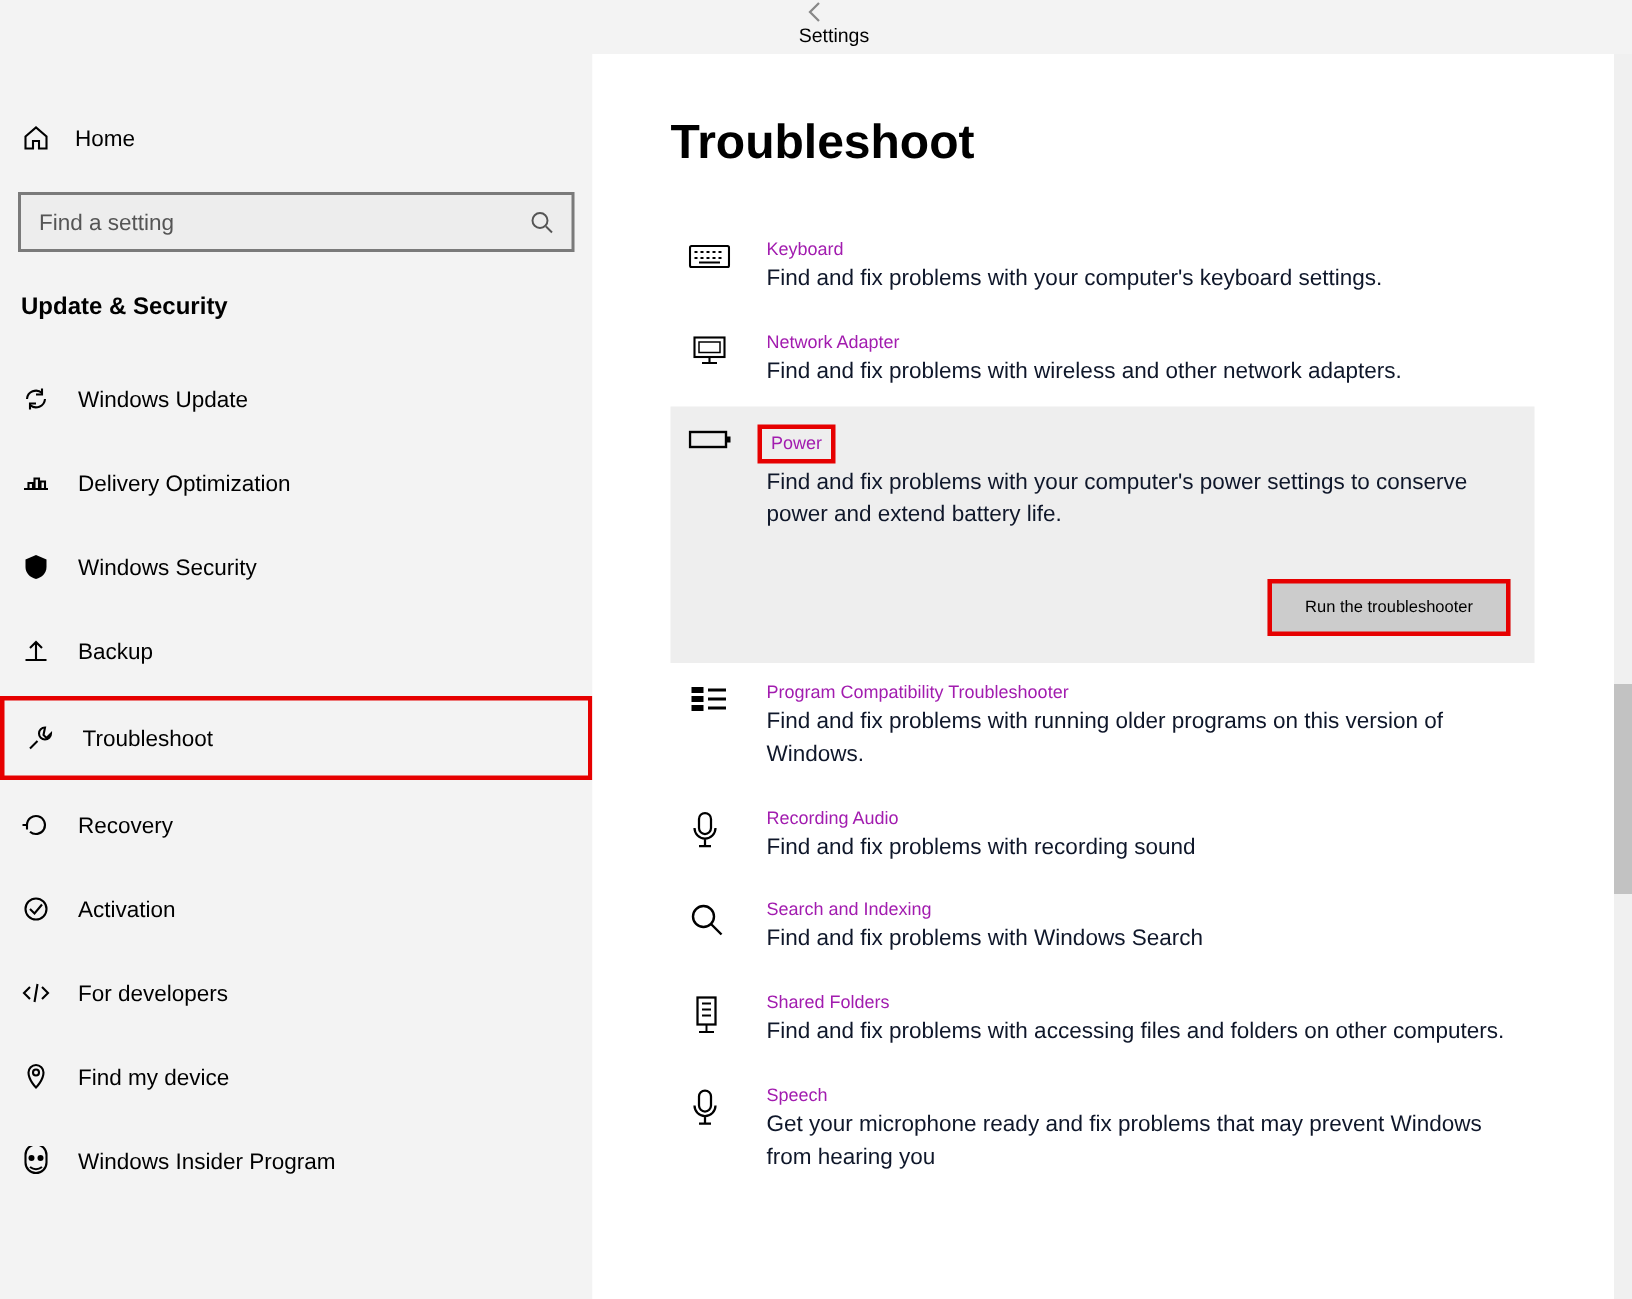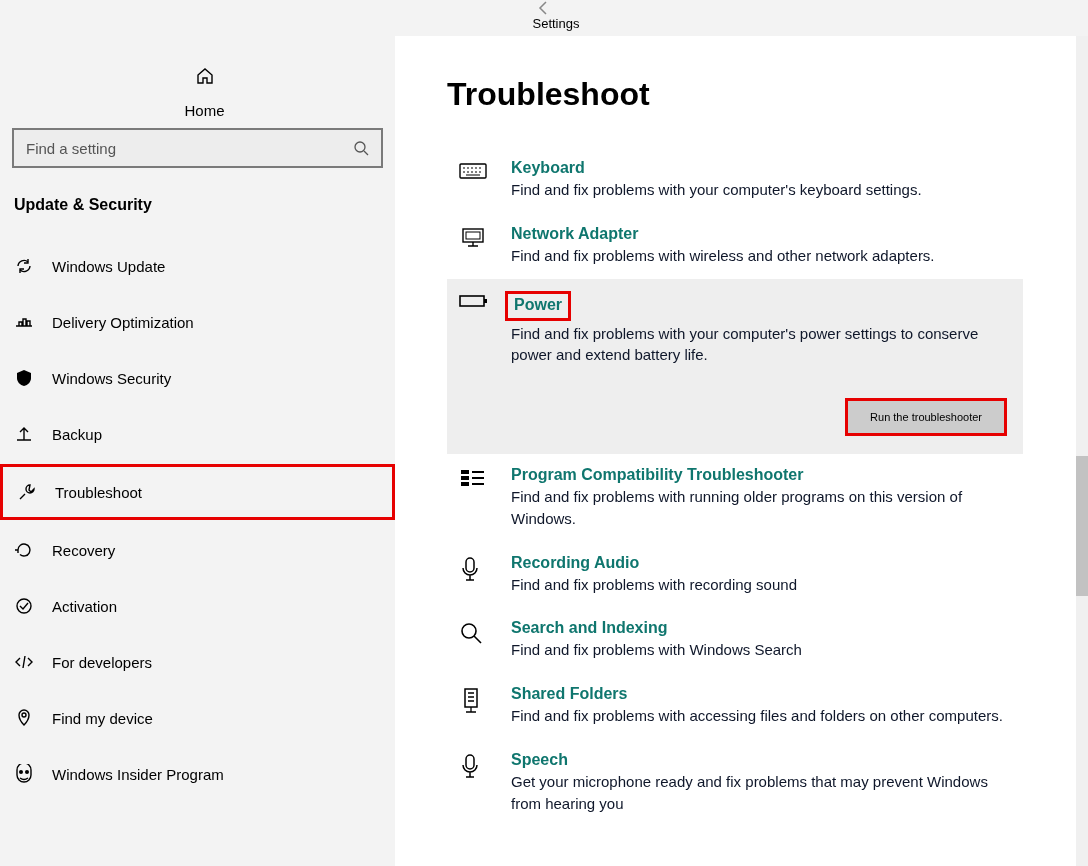--- a/index.html
+++ b/index.html
@@ -53,21 +53,20 @@
     padding-top: 30px;
     overflow-y: auto;
   }
   .home-row {
     display: flex;
     align-items: center;
     height: 52px;
     padding-left: 14px;
     gap: 16px;
     font-size: 15px;
-    flex-direction: column;
   }
   .searchbox {
     margin: 10px 12px 0 12px;
     height: 40px;
     border: 2px solid #7a7a7a;
     background: #ededed;
     display: flex;
     align-items: center;
     padding: 0 12px;
   }
@@ -139,24 +138,23 @@
     gap: 22px;
   }
   .ts-icon {
     width: 30px;
     flex-shrink: 0;
     color: #000;
     padding-top: 2px;
   }
   .ts-body { flex: 1; }
   .ts-title {
-    font-size: 16px;
-    color: #0f766e;
+    font-size: 12px;
+    color: #a21caf;
     margin-bottom: 2px;
-    font-weight: bold;
   }
   .ts-desc {
     font-size: 15px;
     color: #0f172a;
     line-height: 1.45;
   }
   .ts-title-box {
     display: inline-block;
     border: 3px solid #e60000;
     padding: 2px 6px 4px 6px;

